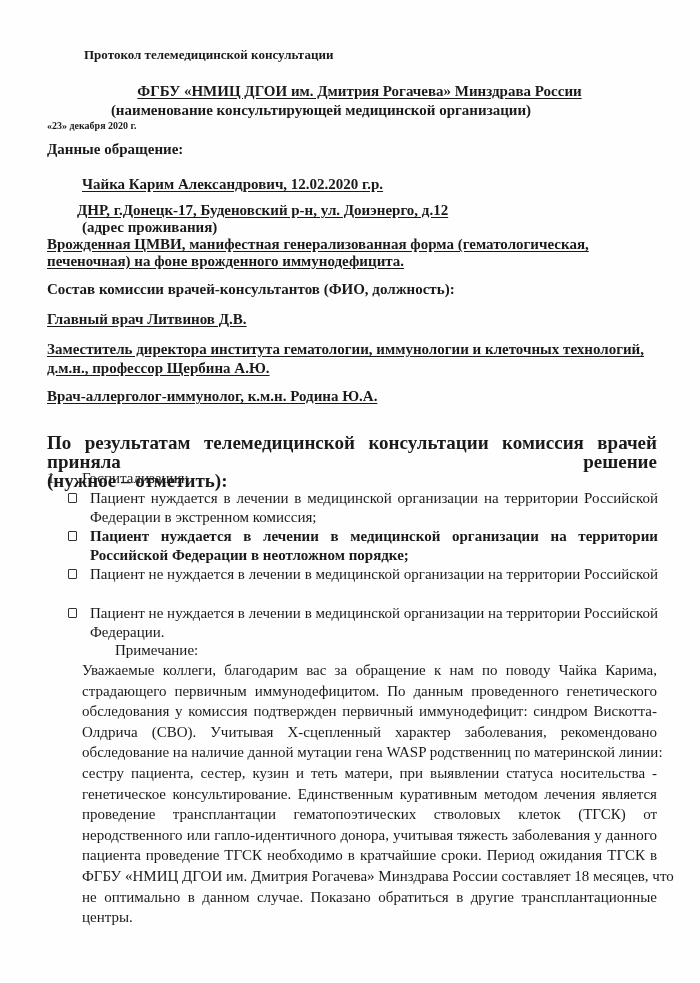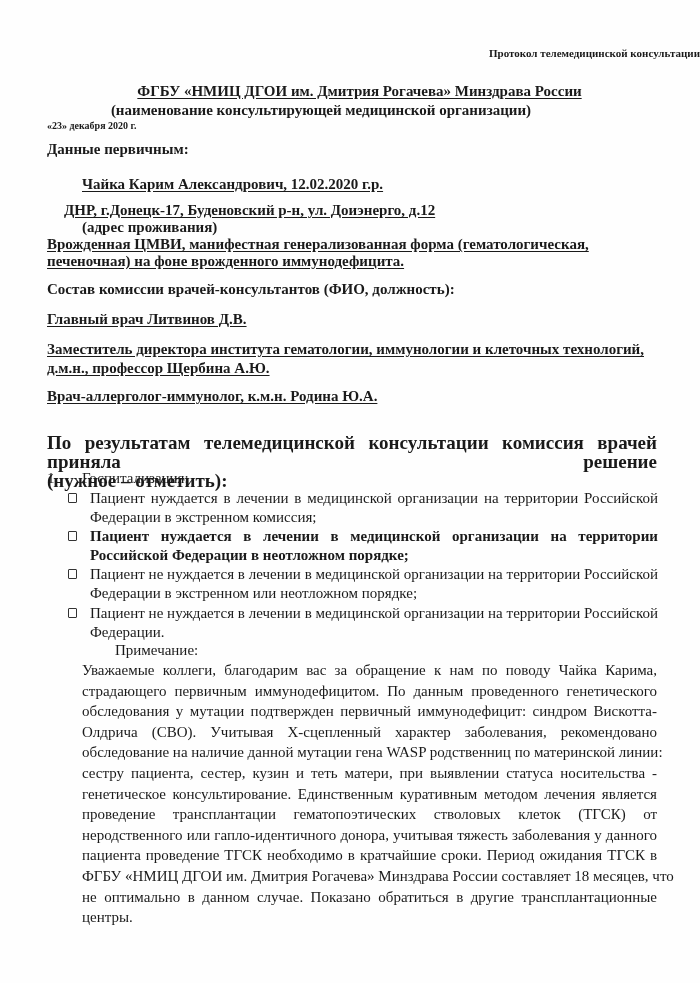--- a/index.html
+++ b/index.html
@@ -6,28 +6,28 @@
     body {
       width: 700px; height: 983px; overflow: hidden; position: relative;
       font-family: "Liberation Serif", "DejaVu Serif", serif;
       color: #1a1a1a;
     }
     .page { position: absolute; left: 0; top: 0; width: 700px; height: 983px; background: #fefefe; }
     .abs { position: absolute; white-space: nowrap; }
     .b { font-weight: bold; }
     .u { text-decoration: underline; text-underline-offset: 2px; }
 
-    #title { left: 0; width: 700px; top: 47px; text-align: right; padding-left: 56px; box-sizing: border-box; font-size: 11px; }
+    #title { left: 0; width: 700px; top: 47px; text-align: left; padding-left: 84px; box-sizing: border-box; font-size: 13px; }
     #org { left: 0; width: 700px; top: 83px; text-align: center; padding-left: 19px; box-sizing: border-box; font-size: 15px; }
     #org-caption { left: 0; width: 580px; top: 102px; text-align: center; padding-left: 62px; box-sizing: border-box; font-size: 15px; }
     #date { left: 47px; top: 120px; font-size: 10px; }
     #patient-heading { left: 47px; top: 141px; font-size: 15px; }
 
     #patient-name { left: 82px; top: 176px; font-size: 15px; }
-    #patient-address { left: 64px; top: 202px; font-size: 15px; }
+    #patient-address { left: 77px; top: 202px; font-size: 15px; }
     #address-caption { left: 82px; top: 219px; font-size: 15px; }
     .diag { left: 47px; font-size: 15px; }
     #diag-1 { top: 236px; }
     #diag-2 { top: 253px; }
 
     #commission-heading { left: 47px; top: 281px; font-size: 15px; text-align: center; }
     #member-1 { left: 47px; top: 311px; font-size: 15px; }
     #member-2a { left: 47px; top: 341px; font-size: 15px; }
     #member-2b { left: 47px; top: 360px; font-size: 15px; }
     #member-3 { left: 47px; top: 388px; font-size: 15px; }
@@ -62,21 +62,21 @@
   </style>
 </head>
 <body>
 
 <div class="page">
 
   <div id="title" class="abs b">Протокол телемедицинской консультации</div>
   <div id="org" class="abs b u">ФГБУ «НМИЦ ДГОИ им. Дмитрия Рогачева» Минздрава России</div>
   <div id="org-caption" class="abs b">(наименование консультирующей медицинской организации)</div>
   <div id="date" class="abs b">«23» декабря 2020 г.</div>
-  <div id="patient-heading" class="abs b">Данные первичным:</div>
+  <div id="patient-heading" class="abs b">Данные обращение:</div>
 
   <div id="patient-name" class="abs b u">Чайка Карим Александрович, 12.02.2020 г.р.</div>
   <div id="patient-address" class="abs b u">ДНР, г.Донецк-17, Буденовский р-н, ул. Доиэнерго, д.12</div>
   <div id="address-caption" class="abs b">(адрес проживания)</div>
   <div id="diag-1" class="abs diag b u">Врожденная ЦМВИ, манифестная генерализованная форма (гематологическая,</div>
   <div id="diag-2" class="abs diag b u">печеночная) на фоне врожденного иммунодефицита.</div>
 
   <div id="commission-heading" class="abs b">Состав комиссии врачей-консультантов (ФИО, должность):</div>
   <div id="member-1" class="abs b u">Главный врач Литвинов Д.В.</div>
   <div id="member-2a" class="abs b u">Заместитель директора института гематологии, иммунологии и клеточных технологий,</div>
@@ -102,37 +102,36 @@
     <span class="box"></span>
     <span class="txt">
       <span class="l1">Пациент нуждается в лечении в медицинской организации на территории</span>
       <span>Российской Федерации в неотложном порядке;</span>
     </span>
   </div>
   <div id="opt-3" class="opt">
     <span class="box"></span>
     <span class="txt">
       <span class="l1">Пациент не нуждается в лечении в медицинской организации на территории Российской</span>
-      <span>Федерации в экстренном или неотложном порядке;</span>
     </span>
   </div>
   <div id="opt-4" class="opt">
     <span class="box"></span>
     <span class="txt">
       <span class="l1">Пациент не нуждается в лечении в медицинской организации на территории Российской</span>
       <span>Федерации.</span>
     </span>
   </div>
 
   <div id="note-label" class="abs">Примечание:</div>
 
   <div id="note-body" style="top: 660px;">
     <span class="ln">Уважаемые коллеги, благодарим вас за обращение к нам по поводу Чайка Карима,</span>
     <span class="ln">страдающего первичным иммунодефицитом. По данным проведенного генетического</span>
-    <span class="ln">обследования у мутации подтвержден первичный иммунодефицит: синдром Вискотта-</span>
+    <span class="ln">обследования у комиссия подтвержден первичный иммунодефицит: синдром Вискотта-</span>
     <span class="ln">Олдрича (СВО). Учитывая Х-сцепленный характер заболевания, рекомендовано</span>
     <span class="ln">обследование на наличие данной мутации гена WASP родственниц по материнской линии:</span>
     <span class="ln">сестру пациента, сестер, кузин и теть матери, при выявлении статуса носительства -</span>
     <span class="ln">генетическое консультирование. Единственным куративным методом лечения является</span>
     <span class="ln">проведение трансплантации гематопоэтических стволовых клеток (ТГСК) от</span>
     <span class="ln">неродственного или гапло-идентичного донора, учитывая тяжесть заболевания у данного</span>
     <span class="ln">пациента проведение ТГСК необходимо в кратчайшие сроки. Период ожидания ТГСК в</span>
     <span class="ln">ФГБУ «НМИЦ ДГОИ им. Дмитрия Рогачева» Минздрава России составляет 18 месяцев, что</span>
     <span class="ln">не оптимально в данном случае. Показано обратиться в другие трансплантационные</span>
     <span class="ln last">центры.</span>

